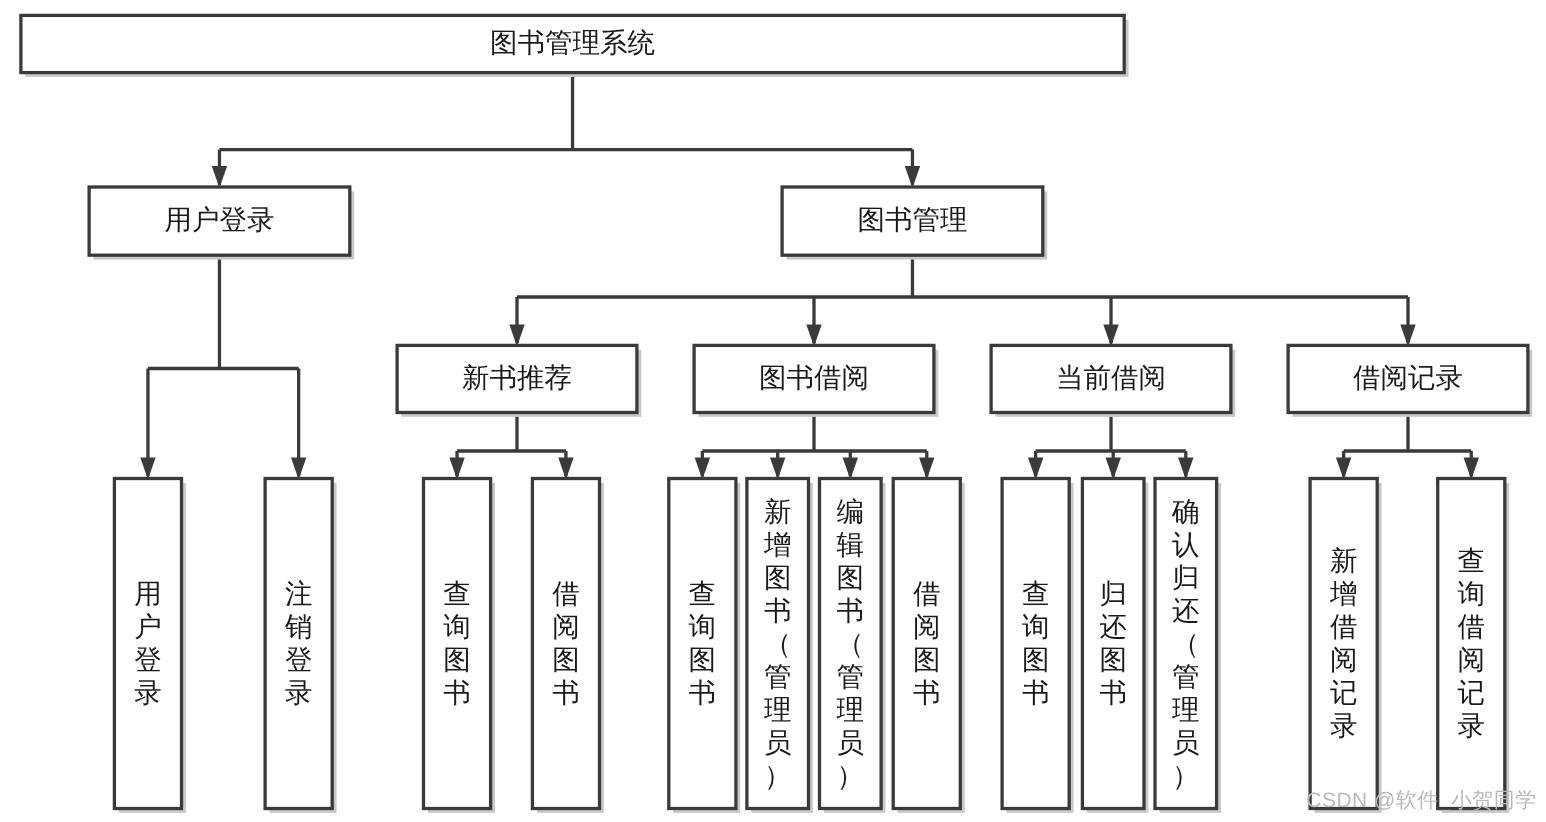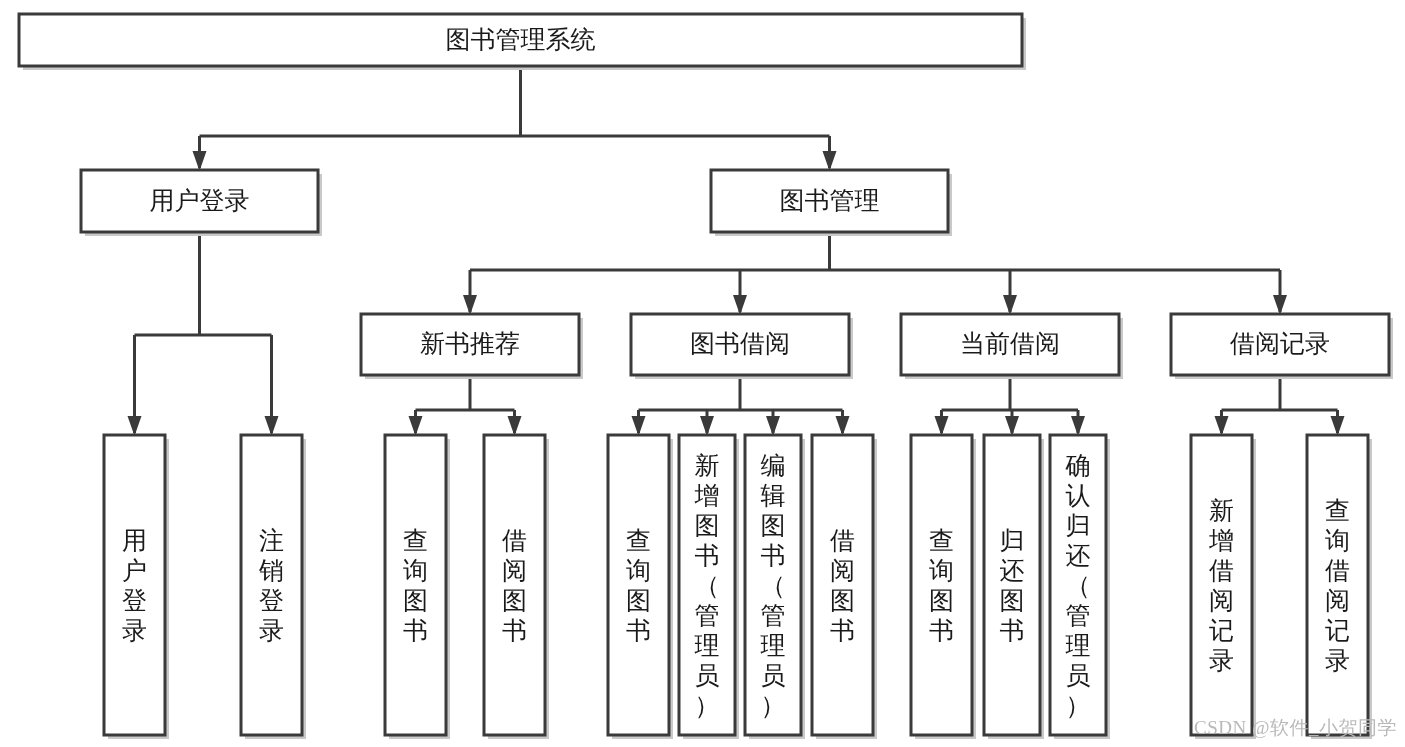--- a/index.html
+++ b/index.html
@@ -60,21 +60,21 @@
     font-size: 25px;
     fill: #1a1a1a;
     text-anchor: middle;
     dominant-baseline: middle;
     white-space: pre;
   }
   .watermark-text {
     position: absolute;
     right: 8px;
     bottom: 6px;
-    font-family: Liberation Serif, serif;
+    font-family: Liberation Sans, sans-serif;
     font-size: 19px;
     color: #b9b9b9;
     letter-spacing: 0.5px;
     user-select: none;
     white-space: nowrap;
   }
 </style>
 </head>
 <body>
 

